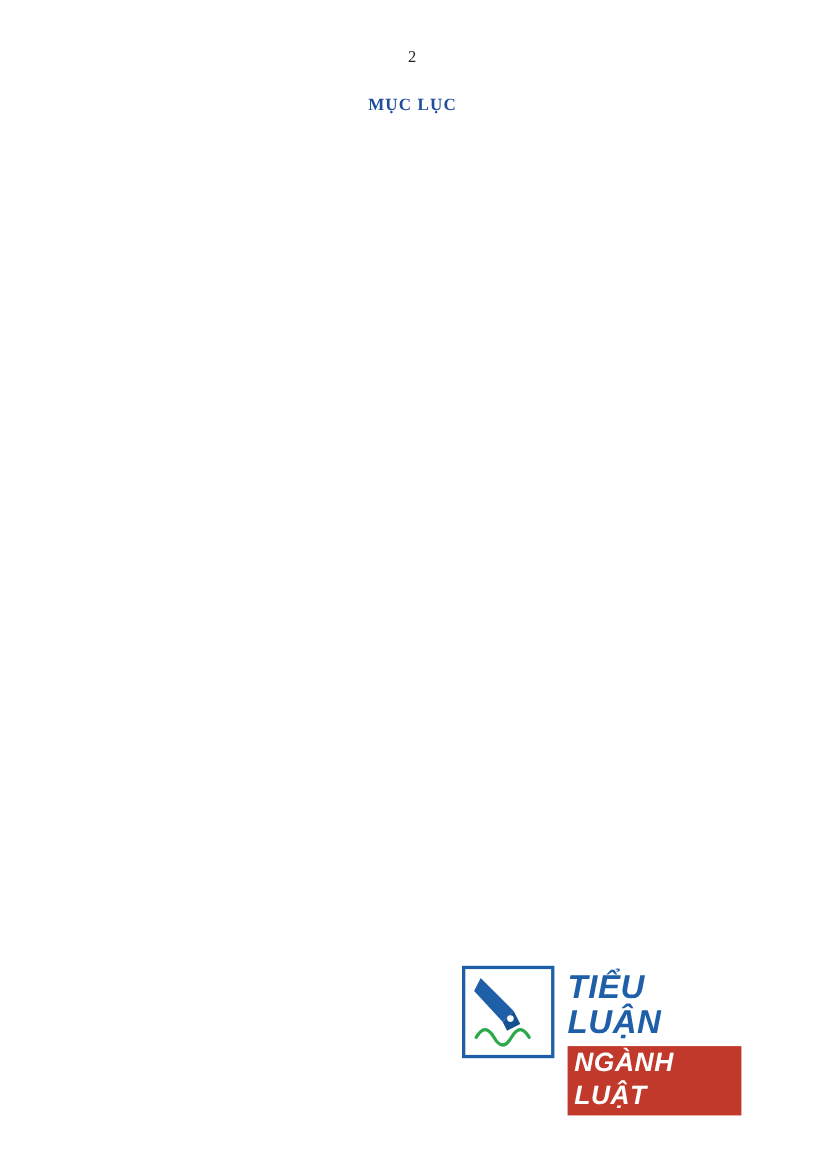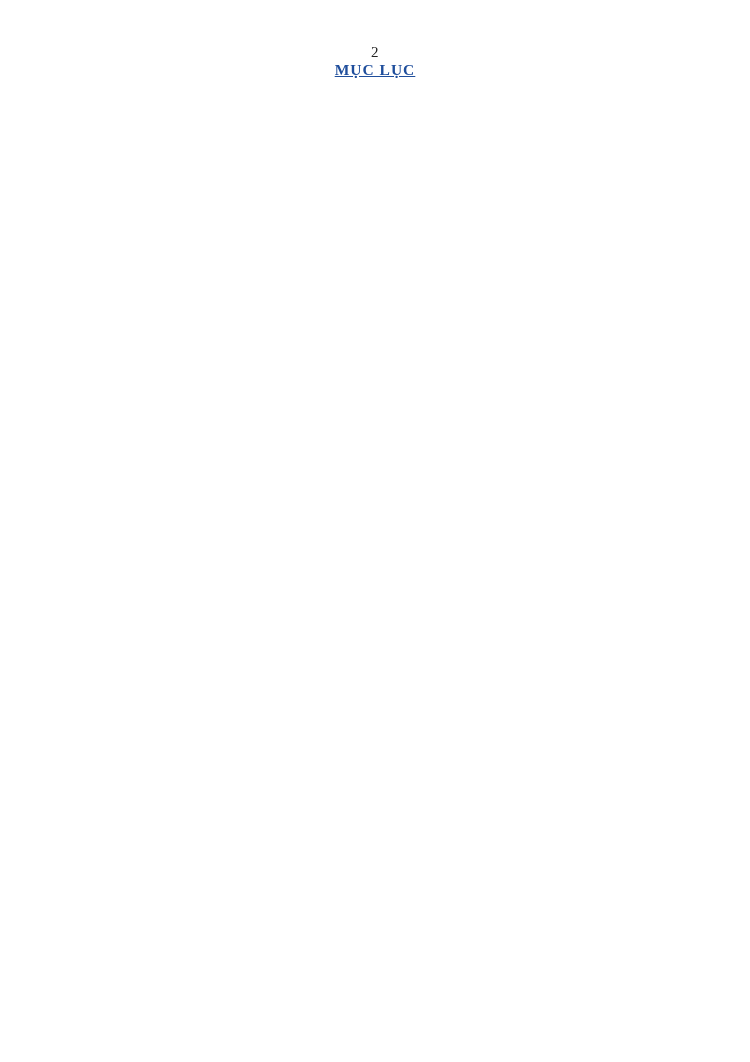--- a/index.html
+++ b/index.html
@@ -28,23 +28,23 @@
     color: #222;
     padding-top: 44px;
     letter-spacing: 0.5px;
   }
   .toc-title {
     text-align: center;
     font-size: 15.5px;
     font-weight: bold;
     color: #1f4e9c;
     letter-spacing: 1px;
+    margin-top: 26px;
     margin-bottom: 18px;
     font-family: "Liberation Serif", serif;
-    text-decoration: underline;
   }
   .toc {
     margin: 0;
     padding: 0;
   }
   .toc-entry {
     display: flex;
     align-items: flex-end;
     color: #1f4e9c;
     margin-bottom: 12.5px;
@@ -135,14 +135,28 @@
   <div class="toc">
 
     <div class="toc-entry lvl1">
 
       <span class="leader">......................................................................................................................................</span>
       <span class="page">1</span>
     </div>
 
   </div>
 
+  <div class="logo">
+    <div class="logo-mark">
+      <svg width="78" height="78" viewBox="0 0 78 78" aria-hidden="true">
+        <polygon points="14,8 44,38 34,48 8,20" fill="#1f5fa8"></polygon>
+        <polygon points="34,48 44,38 50,50 38,56" fill="#17508f"></polygon>
+        <circle cx="41" cy="45" r="3" fill="#ffffff"></circle>
+        <path d="M10 62 q8 -14 16 0 q8 14 16 0 q8 -14 16 0" stroke="#2aa84a" stroke-width="3" fill="none" stroke-linecap="round"></path>
+      </svg>
+    </div>
+    <div class="logo-text">
+      <div class="logo-line1">TIỂU LUẬN</div>
+      <div class="logo-line2">NGÀNH LUẬT</div>
+    </div>
+  </div>
 
 </div>
 
 </body></html>

